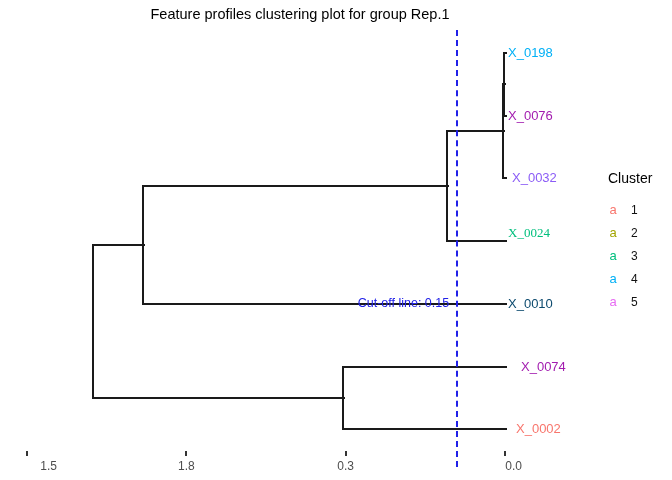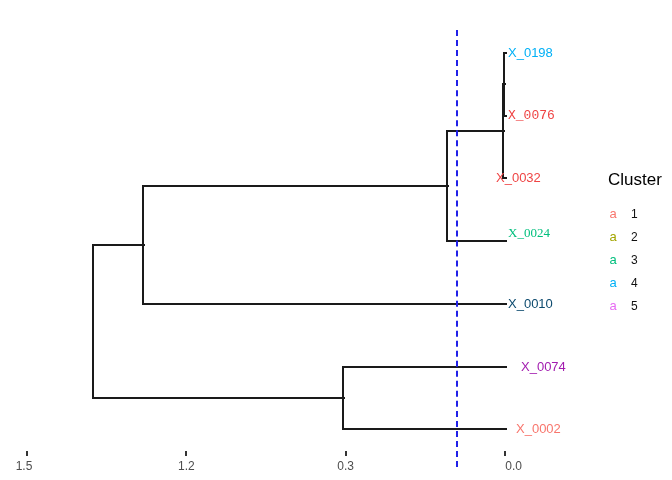--- a/index.html
+++ b/index.html
@@ -17,29 +17,30 @@
     position:absolute;width:0;border-left:2px dashed #2121e8;
   }
   .cutoff-text{
     position:absolute;text-align:right;font-size:12.5px;color:#2121e8;white-space:nowrap;
   }
   .tick-mark{position:absolute;width:2px;height:5px;background:#333;}
   .tick-label{
     position:absolute;width:34px;text-align:center;font-size:12px;color:#4d4d4d;
   }
   .legend{position:absolute;left:604px;top:170px;width:66px;}
-  .legend-title{font-size:17px;color:#000;margin:0 0 12px 4px;}
+  .legend-title{font-size:14px;color:#000;margin:0 0 12px 4px;}
   .legend-row{display:flex;align-items:center;height:23px;}
   .legend-glyph{width:18px;text-align:center;font-size:13px;}
   .legend-label{font-size:12px;color:#111;margin-left:9px;}
 </style>
 </head>
 <body>
 
 <div id="stage">
+  <div class="title">Feature profiles clustering plot for group Rep.1</div>
 
   <div id="tree">
       <div class="seg" style="left: 502.725px; top: 52px; width: 2px; height: 64.7px;"></div>
       <div class="seg" style="left: 502.725px; top: 52px; width: 4.2748px; height: 2px;"></div>
       <div class="seg" style="left: 502.725px; top: 114.7px; width: 4.2748px; height: 2px;"></div>
       <div class="seg" style="left: 502.088px; top: 83.35px; width: 2px; height: 96.05px;"></div>
       <div class="seg" style="left: 502.088px; top: 83.35px; width: 3.6374px; height: 2px;"></div>
       <div class="seg" style="left: 502.088px; top: 177.4px; width: 4.9122px; height: 2px;"></div>
       <div class="seg" style="left: 445.997px; top: 130.375px; width: 2px; height: 111.725px;"></div>
       <div class="seg" style="left: 445.997px; top: 130.375px; width: 59.0912px; height: 2px;"></div>
@@ -49,36 +50,37 @@
       <div class="seg" style="left: 141.957px; top: 302.8px; width: 365.043px; height: 2px;"></div>
       <div class="seg" style="left: 342.1px; top: 365.5px; width: 2px; height: 64.7px;"></div>
       <div class="seg" style="left: 342.1px; top: 365.5px; width: 164.9px; height: 2px;"></div>
       <div class="seg" style="left: 342.1px; top: 428.2px; width: 164.9px; height: 2px;"></div>
       <div class="seg" style="left: 91.9209px; top: 244.019px; width: 2px; height: 154.831px;"></div>
       <div class="seg" style="left: 91.9209px; top: 244.019px; width: 53.0359px; height: 2px;"></div>
       <div class="seg" style="left: 91.9209px; top: 396.85px; width: 253.179px; height: 2px;"></div>
     </div>
 
   <div class="cutoff-line" id="cutoff-line" style="left: 456.195px; top: 30px; height: 437px;"></div>
+  <div class="cutoff-text" id="cutoff-text" style="left: 330.195px; width: 119px; top: 295.8px;">Cut-off line: 0.15</div>
 
   <div id="leaves">
       <div class="leaf-label" style="left: 508px; top: 45px; color: rgb(0, 176, 246); text-align: center;">X_0198</div>
-      <div class="leaf-label" style="left: 508px; top: 107.7px; color: #ef4444; font-family: Liberation Mono, monospace;">X_0076</div>
-      <div class="leaf-label" style="left: 496px; top: 170.4px; color: #ef4444;">X_0032</div>
+      <div class="leaf-label" style="left: 508px; top: 107.7px; color: #a21caf;">X_0076</div>
+      <div class="leaf-label" style="left: 512px; top: 170.4px; color: #8b5cf6;">X_0032</div>
       <div class="leaf-label" style="left: 508px; top: 225px; color: rgb(0, 191, 125); font-family: Liberation Serif, serif;">X_0024</div>
       <div class="leaf-label" style="left: 508px; top: 295.8px; color: #0c4a6e;">X_0010</div>
       <div class="leaf-label" style="left: 521px; top: 358.5px; color: #a21caf;">X_0074</div>
       <div class="leaf-label" style="left: 508px; top: 421.2px; color: rgb(248, 118, 109); margin-left: 8px;">X_0002</div>
     </div>
 
   <div id="axis">
       <div class="tick-mark" style="left: 25.95px; top: 451px;"></div>
-      <div class="tick-label" style="left: 7px; top: 459px;">1.5</div>
+      <div class="tick-label" style="left: 23px; top: 459px; text-align: right;">1.5</div>
       <div class="tick-mark" style="left: 185.3px; top: 451px;"></div>
-      <div class="tick-label" style="left: 169.3px; top: 459px;">1.2</div>
+      <div class="tick-label" style="left: 169.3px; top: 459px;">1.8</div>
       <div class="tick-mark" style="left: 344.65px; top: 451px;"></div>
       <div class="tick-label" style="left: 328.65px; top: 459px;">0.3</div>
       <div class="tick-mark" style="left: 504px; top: 451px;"></div>
       <div class="tick-label" style="left: 488px; top: 459px; text-align: right;">0.0</div>
     </div>
 
   <div class="legend">
     <div class="legend-title">Cluster</div>
     <div id="legend-items">
         <div class="legend-row">

